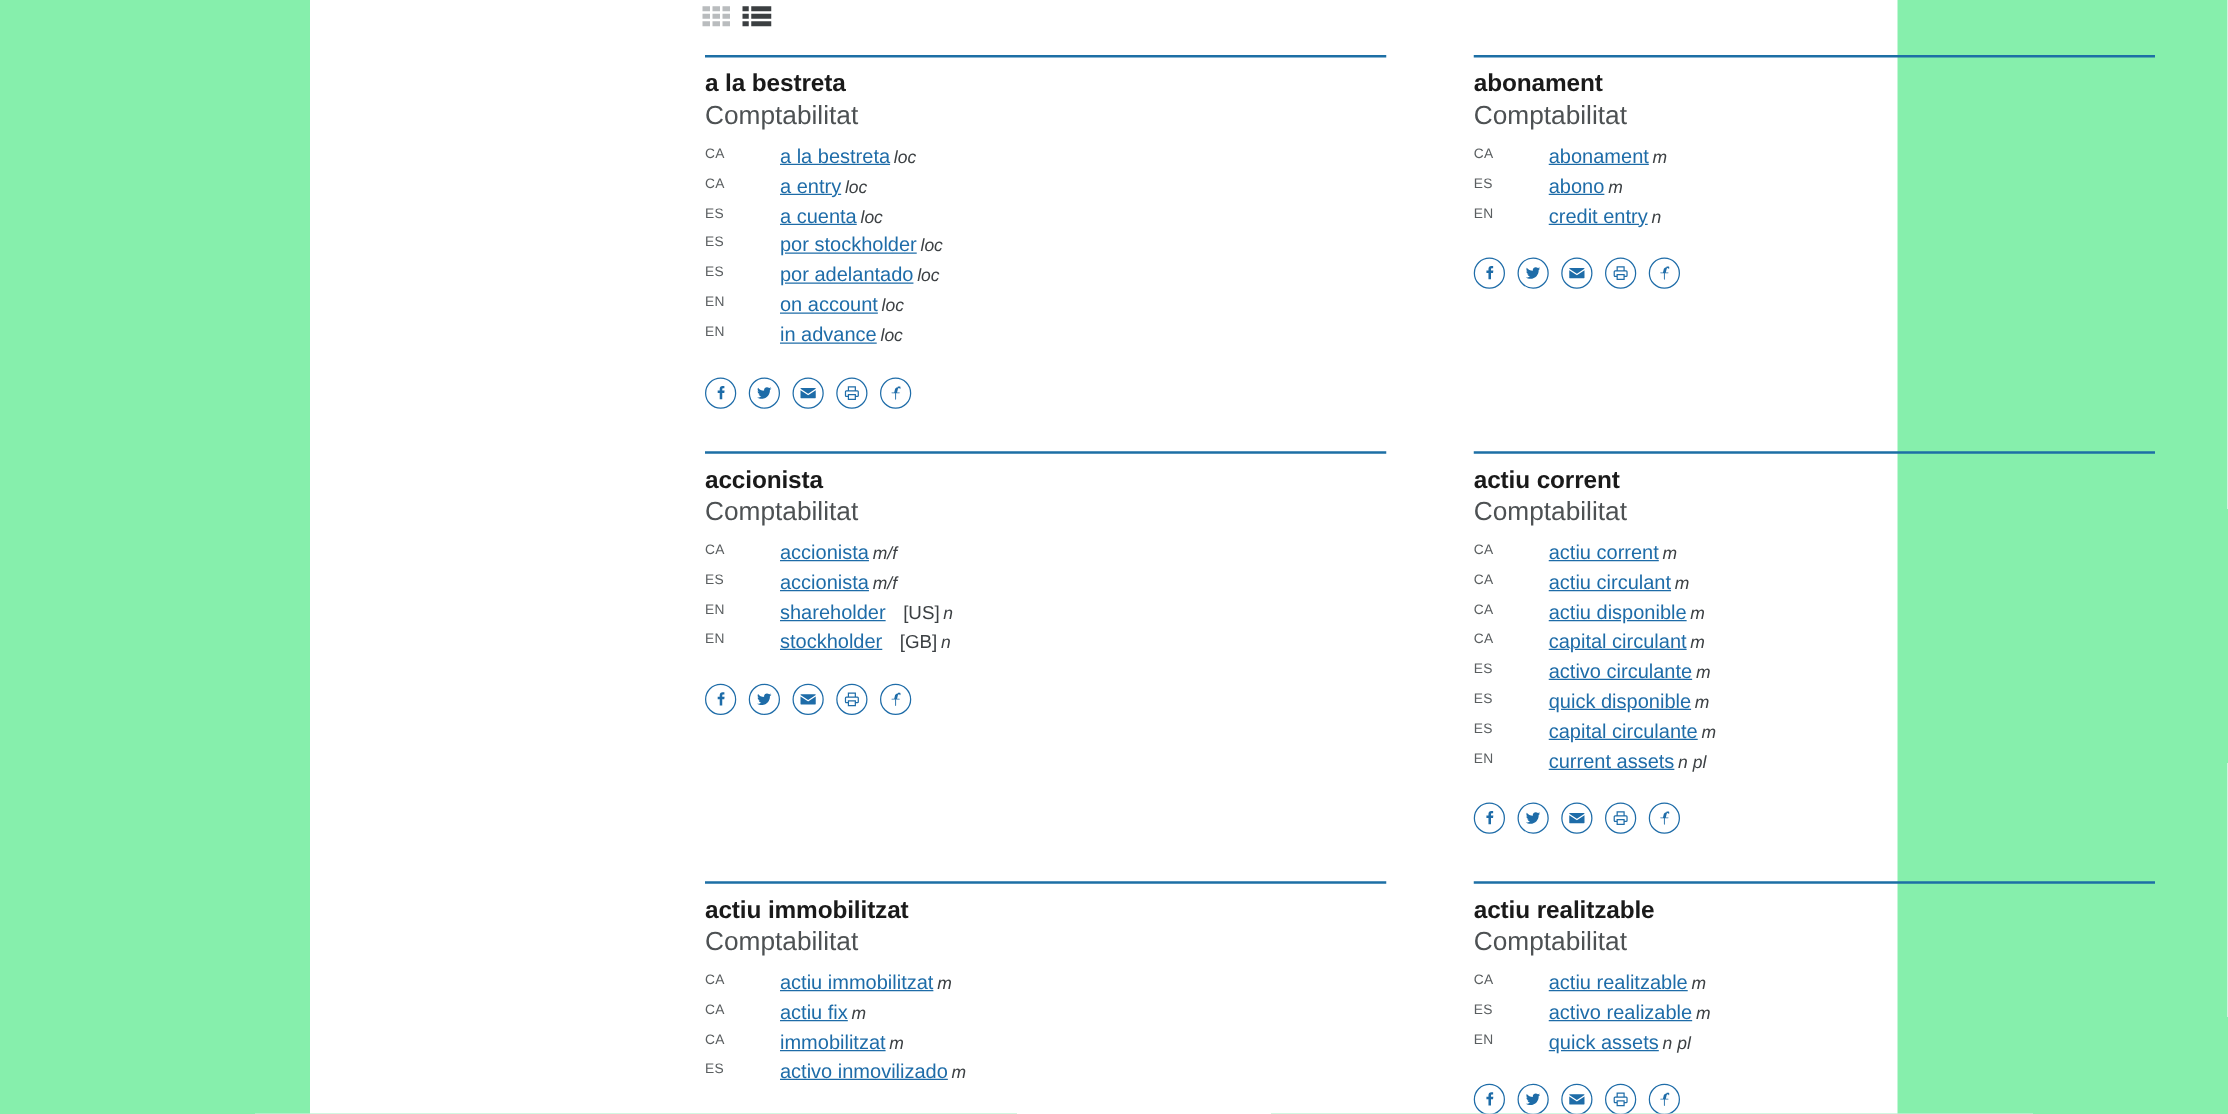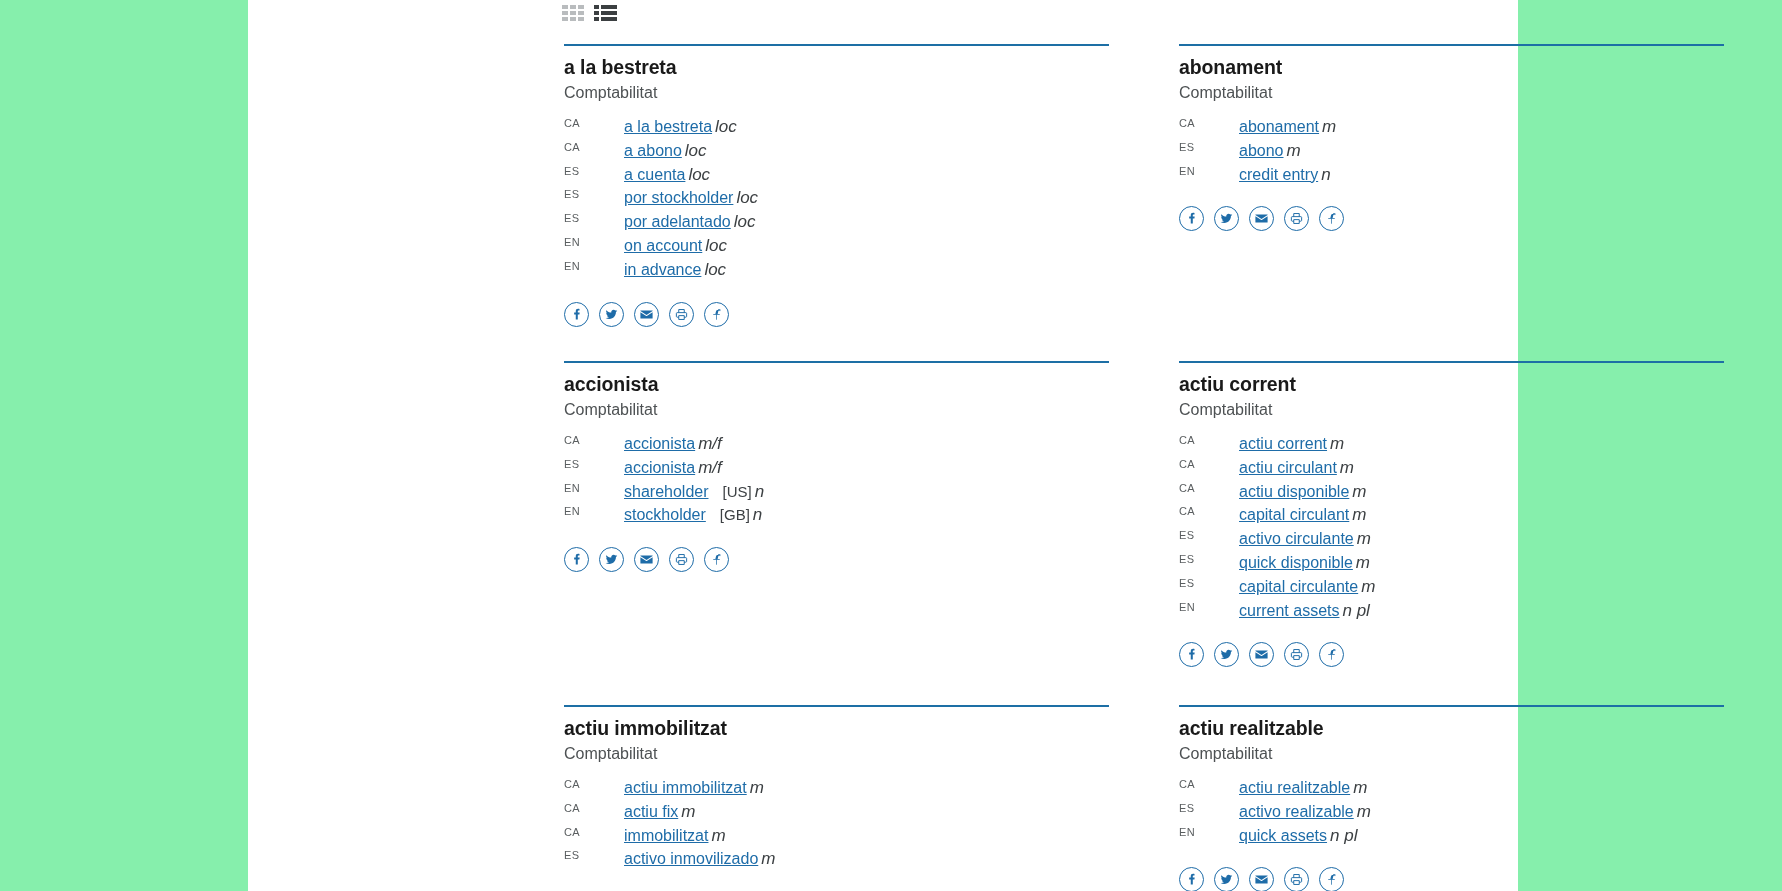--- a/index.html
+++ b/index.html
@@ -74,21 +74,21 @@
   .entry h2 {
     margin: 9px 0 0 0;
     font-size: 19.5px;
     line-height: 24px;
     font-weight: bold;
     color: #1a1a1a;
     letter-spacing: -0.1px;
   }
   .entry .area {
     margin-top: 4px;
-    font-size: 16px;
+    font-size: 21px;
     line-height: 20px;
     color: #4d5153;
     font-weight: normal;
   }
   .terms {
     margin-top: 14px;
   }
   .term-row {
     display: flex;
     align-items: flex-start;
@@ -104,21 +104,21 @@
     padding-left: 0px;
   }
   .term {
     font-size: 16px;
     color: #1e6ca8;
     white-space: nowrap;
   }
   .gram {
     font-style: italic;
     color: #3c4043;
-    font-size: 17px;
+    font-size: 14px;
     margin-left: 3px;
   }
   .variant {
     color: #3c4043;
     font-size: 15px;
     margin-left: 14px;
   }
   .share {
     margin-top: 18px;
     display: flex;
@@ -173,21 +173,21 @@
           <div class="rule"></div>
           <h2>a la bestreta</h2>
           <div class="area">Comptabilitat</div>
           <div class="terms">
             <div class="term-row">
               <span class="lang">CA</span>
               <span><a class="term" href="#">a la bestreta</a><span class="gram">loc</span></span>
             </div>
             <div class="term-row">
               <span class="lang">CA</span>
-              <span><a class="term" href="#">a abono</a><span class="gram">loc</span></span>
+              <span><a class="term" href="#">a entry</a><span class="gram">loc</span></span>
             </div>
             <div class="term-row">
               <span class="lang">ES</span>
               <span><a class="term" href="#">a cuenta</a><span class="gram">loc</span></span>
             </div>
             <div class="term-row">
               <span class="lang">ES</span>
               <span><a class="term" href="#">por stockholder</a><span class="gram">loc</span></span>
             </div>
             <div class="term-row">

